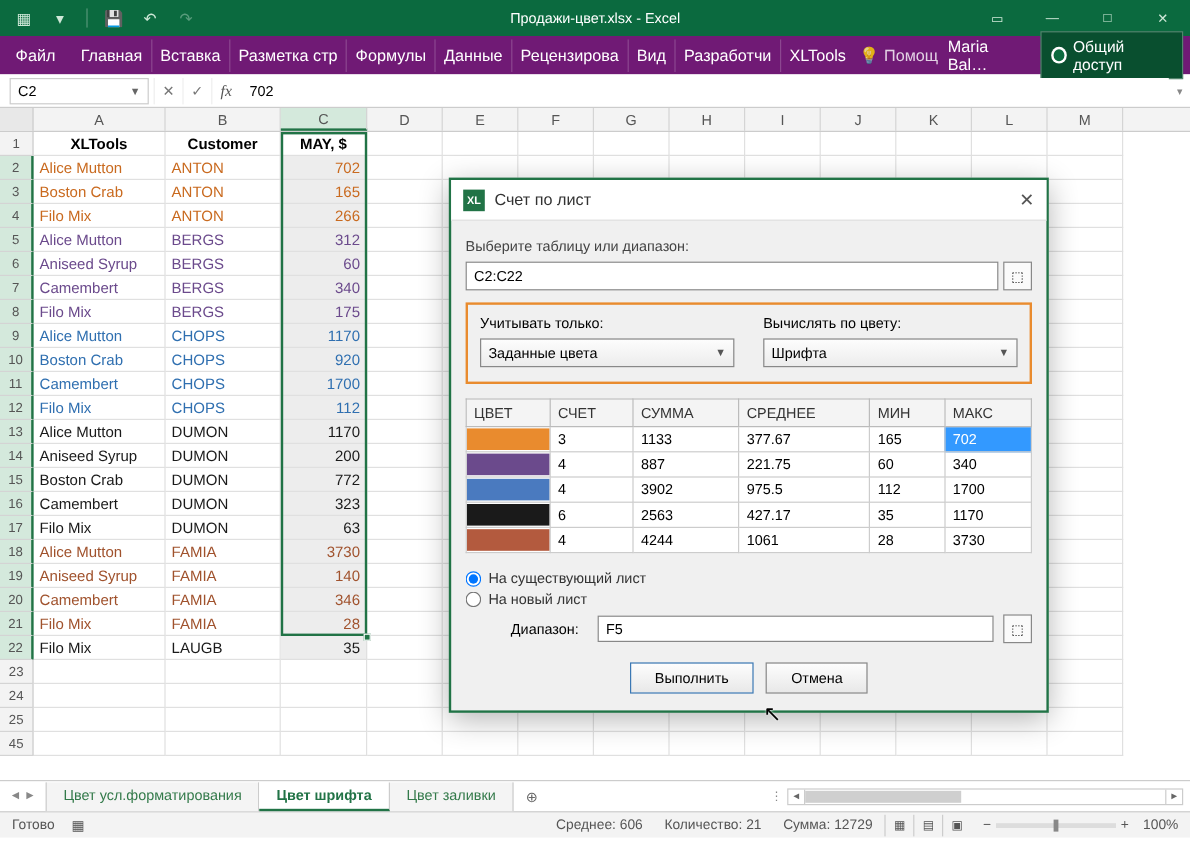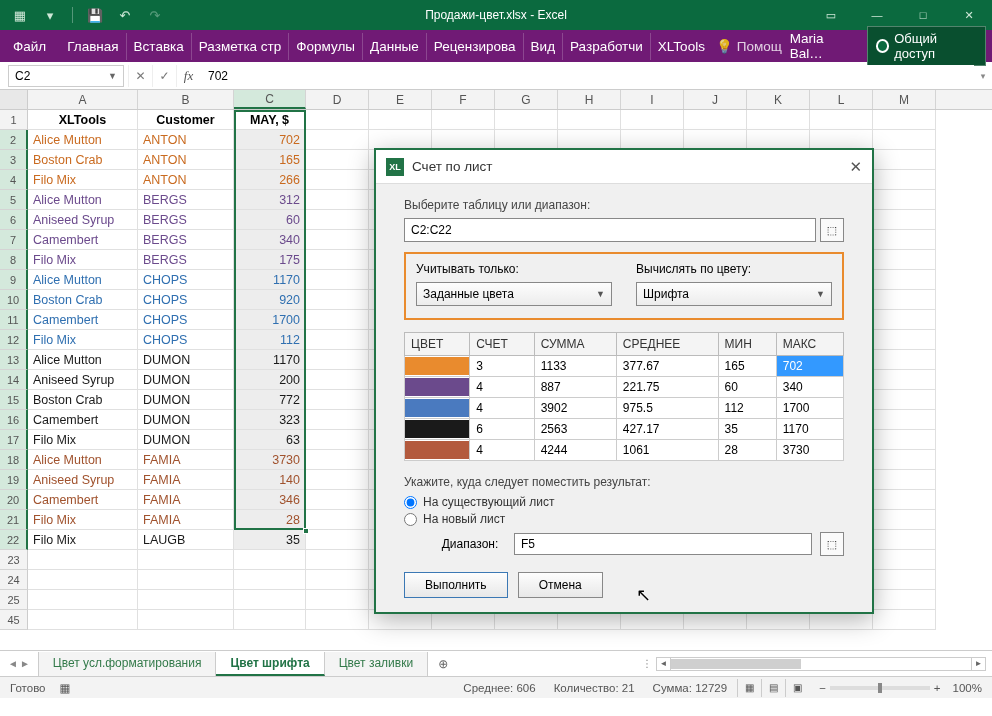--- a/index.html
+++ b/index.html
@@ -75,42 +75,42 @@
 .statusbar .zoom { display:flex; align-items:center; gap:4px;}
 .statusbar .zoom .track { width:100px; height:4px; background:#ddd; position:relative;}
 .statusbar .zoom .track .th { position:absolute; left:48px; top:-3px; width:4px; height:10px; background:#888;}
 
 
 .dialog { position:absolute; left:374px; top:148px; width:500px; background:#f0f0f0; border:2px solid #217346; box-shadow:0 6px 24px rgba(0,0,0,.3); font-size:12px;}
 .dialog .dtitle { height:34px; display:flex; align-items:center; padding:0 10px; background:#fff; border-bottom:1px solid #ddd;}
 .dialog .dtitle .xl { width:18px; height:18px; background:#217346; color:#fff; font-size:9px; font-weight:bold; display:flex; align-items:center; justify-content:center; margin-right:8px;}
 .dialog .dtitle .dt { font-size:13.5px; color:#333;}
 .dialog .dtitle .closex { margin-left:auto; font-size:15px; color:#555; cursor:pointer;}
-.dialog .body { padding:10px 28px 14px;}
+.dialog .body { padding:10px 12px 14px;}
 .dialog .lbl { margin:4px 0 6px; color:#444;}
 .dialog .rangebox { display:flex; gap:4px;}
 .dialog .rangebox input { flex:1; height:24px; border:1px solid #888; padding:0 6px; font-size:12px; background:#fff;}
 .dialog .pickbtn { width:24px; height:24px; border:1px solid #888; background:#fafafa; display:flex; align-items:center; justify-content:center; font-size:11px;}
 .dialog .highlightbox { border:2px solid #e98b2e; padding:8px 10px 12px; margin:10px 0 12px; display:flex; gap:24px;}
 .dialog .highlightbox .col { flex:1;}
 .dialog .combo { width:100%; height:24px; border:1px solid #888; background:linear-gradient(#fdfdfd,#ececec); padding:0 6px; display:flex; align-items:center; justify-content:space-between; margin-top:6px;}
 .dialog .combo .ar { font-size:9px; color:#555;}
 .dialog table { width:100%; border-collapse:collapse; background:#fff; font-size:12px;}
 .dialog th { background:#f4f4f4; border:1px solid #bbb; padding:4px 6px; text-align:left; font-weight:normal; color:#333;}
 .dialog td { border:1px solid #ccc; padding:3px 6px;}
 .dialog td.cbox { padding:0;}
 .dialog td.cbox div { width:100%; height:18px;}
 .dialog td.selcell { background:#3399ff; color:#fff;}
 .dialog .radios { margin:14px 0 6px;}
 .dialog .radios label { display:flex; align-items:center; gap:6px; margin:3px 0; color:#333;}
 .dialog .radios input { margin:0;}
 .dialog .resrange { display:flex; align-items:center; gap:8px; padding-left:30px; margin-top:4px;}
 .dialog .resrange .rlbl { width:72px; text-align:center;}
 .dialog .resrange input { flex:1; height:22px; border:1px solid #888; padding:0 6px; font-size:12px;}
-.dialog .btns { display:flex; gap:10px; justify-content:flex-start; margin-top:16px;}
+.dialog .btns { display:flex; gap:10px; justify-content:center; margin-top:16px;}
 .dialog .btns button { height:26px; padding:0 20px; border:1px solid #888; background:linear-gradient(#fdfdfd,#e8e8e8); font-size:12px;}
 .dialog .btns button.primary { border:1.5px solid #3b78b4;}
 .cursor { position:absolute; pointer-events:none; font-size:18px; color:#000; text-shadow:0 0 2px #fff;}
 
 .colorchip-orange{background:#e98b2e;} .colorchip-purple{background:#6b4a8c;}
 .colorchip-blue{background:#4a7abf;} .colorchip-black{background:#1a1a1a;}
 .colorchip-brick{background:#b35a3e;}
 
 .txt-orange{color:#c96a1f;} .txt-purple{color:#6b4a8c;} .txt-blue{color:#2f6fb0;}
 .txt-black{color:#1a1a1a;} .txt-brick{color:#a0522d;}
@@ -746,21 +746,20 @@
             </td>
             <td>4</td>
             <td>4244</td>
             <td>1061</td>
             <td>28</td>
             <td>3730</td>
           </tr>
         </tbody>
     </table>
     <div class="radios">
-      <div class="lbl">Укажите, куда следует поместить результат:</div>
       <label>
           <input type="radio" name="pl" checked="" style="">
           <span>На существующий лист</span>
         </label>
       <label>
           <input type="radio" name="pl" style="">
           <span>На новый лист</span>
         </label>
     </div>
     <div class="resrange">

